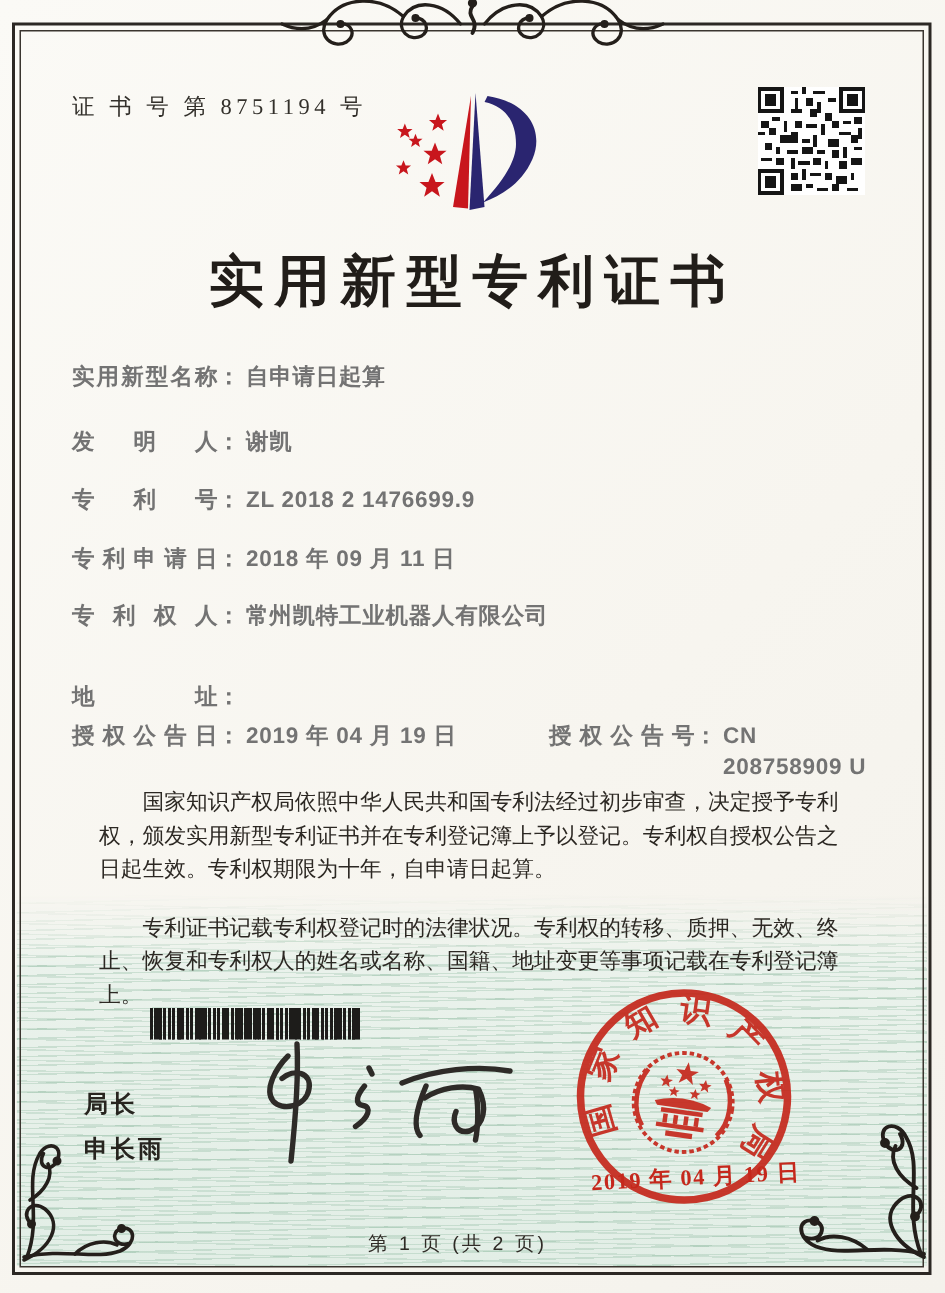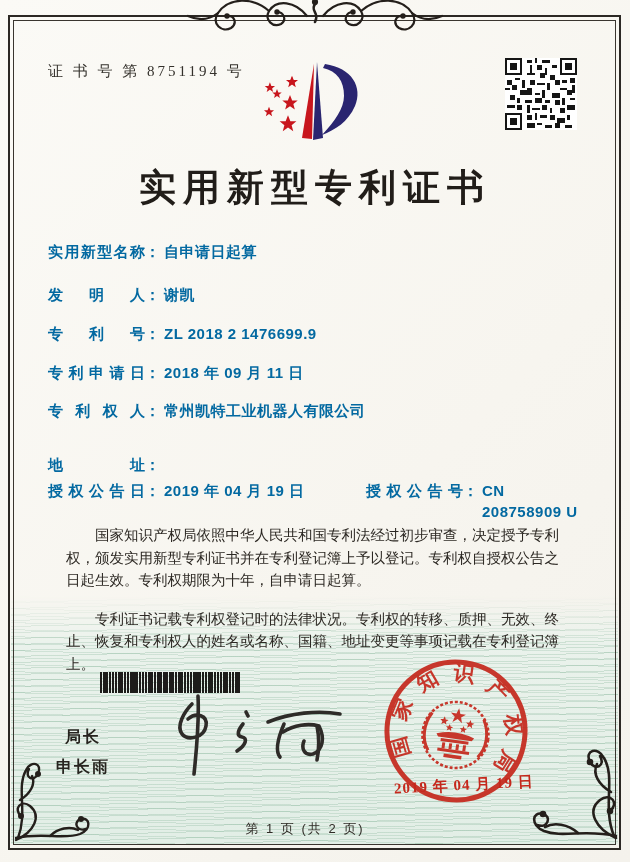--- a/index.html
+++ b/index.html
@@ -25,36 +25,36 @@
   .frame-inner{position:absolute;inset:3px;border:1px solid #3a352f;}
   .content{position:absolute;inset:0;z-index:3;padding-left:44px;}
 
   .cert-no{position:absolute;left:48px;top:62px;font-family:"Liberation Serif",serif;font-size:15px;letter-spacing:3px;color:#33302b;}
   .logo{position:absolute;left:238px;top:40px;width:172px;height:118px;}
   .qr{position:absolute;left:505px;top:58px;width:72px;height:72px;}
   .title{
     position:absolute;left:0;right:0;top:163px;text-align:center;
     font-family:"Liberation Serif",serif;font-weight:bold;font-size:37px;letter-spacing:7px;color:#211d19;
   }
-  .frow{position:absolute;left:48px;display:flex;font-size:15px;font-weight:600;color:#0369a1;line-height:21px;}
+  .frow{position:absolute;left:48px;display:flex;font-size:15px;font-weight:600;color:#737373;line-height:21px;}
   .flabel{width:97px;text-align:justify;text-align-last:justify;flex:none;}
   .fcolon{flex:none;margin-right:4px;}
   .fvalue{letter-spacing:.5px;}
   .fvalue.addr{width:436px;}
   .pair2{position:absolute;left:318px;top:0;display:flex;}
   .paras{position:absolute;left:50px;top:508px;width:534px;font-family:"Liberation Serif",serif;font-size:14.5px;line-height:22.5px;color:#2c2823;}
   .paras p{margin:16px;text-indent:2em;}
   .barcode{
     position:absolute;left:100px;top:672px;width:140px;height:21px;
     background-image:
       repeating-linear-gradient(90deg,#1d1c1a 0 2px,rgba(0,0,0,0) 2px 3px),
       repeating-linear-gradient(90deg,#1d1c1a 0 1px,rgba(0,0,0,0) 1px 5px),
       repeating-linear-gradient(90deg,rgba(0,0,0,0) 0 6px,#1d1c1a 6px 8px,rgba(0,0,0,0) 8px 13px);
   }
-  .signer{position:absolute;left:56px;top:722px;font-size:16px;font-weight:600;color:#27241f;line-height:30px;letter-spacing:2px;text-align:center;}
+  .signer{position:absolute;left:56px;top:722px;font-size:16px;font-weight:600;color:#27241f;line-height:30px;letter-spacing:2px;}
   .signature{position:absolute;left:150px;top:688px;width:215px;height:92px;}
   .seal{position:absolute;left:370px;top:645px;width:172px;height:172px;opacity:.92;}
   .seal-date{
     position:absolute;left:394px;top:775px;width:170px;
     color:#c5281c;font-size:15px;font-weight:bold;letter-spacing:1px;
     transform:rotate(-3deg);font-family:"Liberation Serif",serif;
   }
   .footer{position:absolute;left:0;right:20px;top:820px;text-align:center;font-size:13px;color:#2f2b26;letter-spacing:2px;}
   .ornament{position:absolute;z-index:4;pointer-events:none;}
   .orn-top{left:0;top:-3px;width:630px;height:44px;}

